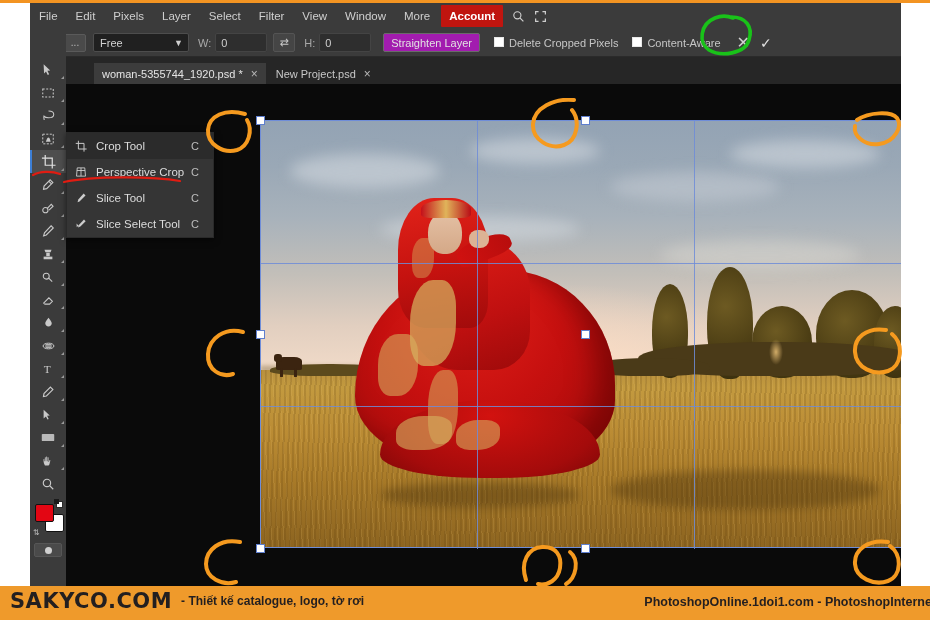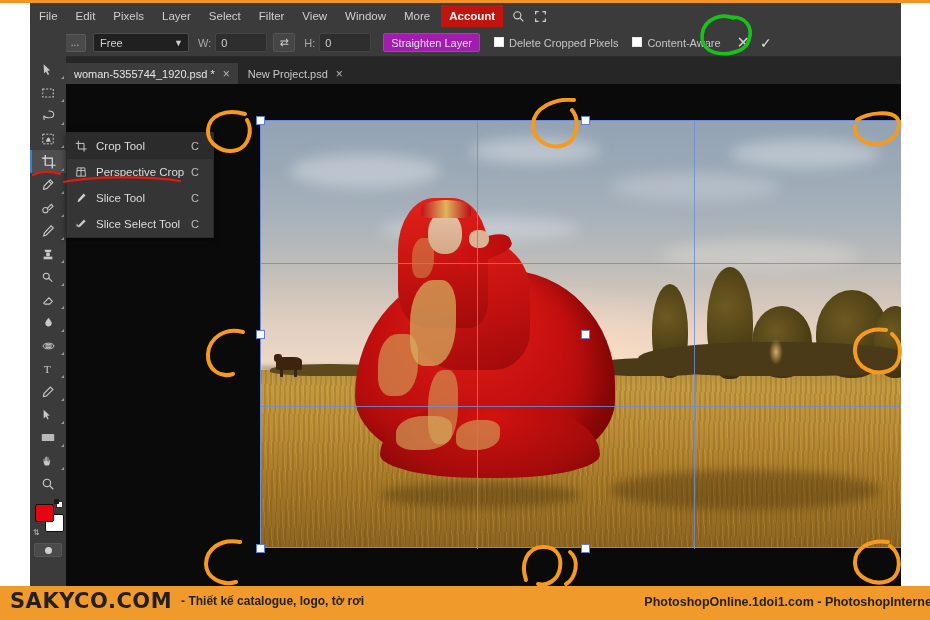--- a/index.html
+++ b/index.html
@@ -98,21 +98,21 @@
   
   .tabbar {
     position:absolute; left:0; top:54px; width:871px; height:27px;
     background:#262626; display:flex; align-items:flex-end;
     padding-left:36px;
   }
   .tab {
     height:21px; display:flex; align-items:center; gap:8px;
     padding:0 8px; font-size:11px; color:#c8c8c8; margin-right:2px;
   }
-  .tab.active { background:#3c3c3c; color:#e4e4e4; }
+  .tab.active { background:#3c3c3c; color:#e4e4e4;margin-left:28px; }
   .tab .close { color:#b8b8b8; font-size:12px; line-height:12px; }
 
   
   .toolbar {
     position:absolute; left:0; top:27px; width:36px; height:556px;
     background:#3b3b3b; padding-top:28px;
   }
   .tool {
     position:relative; width:36px; height:23px;
     display:flex; align-items:center; justify-content:center;

